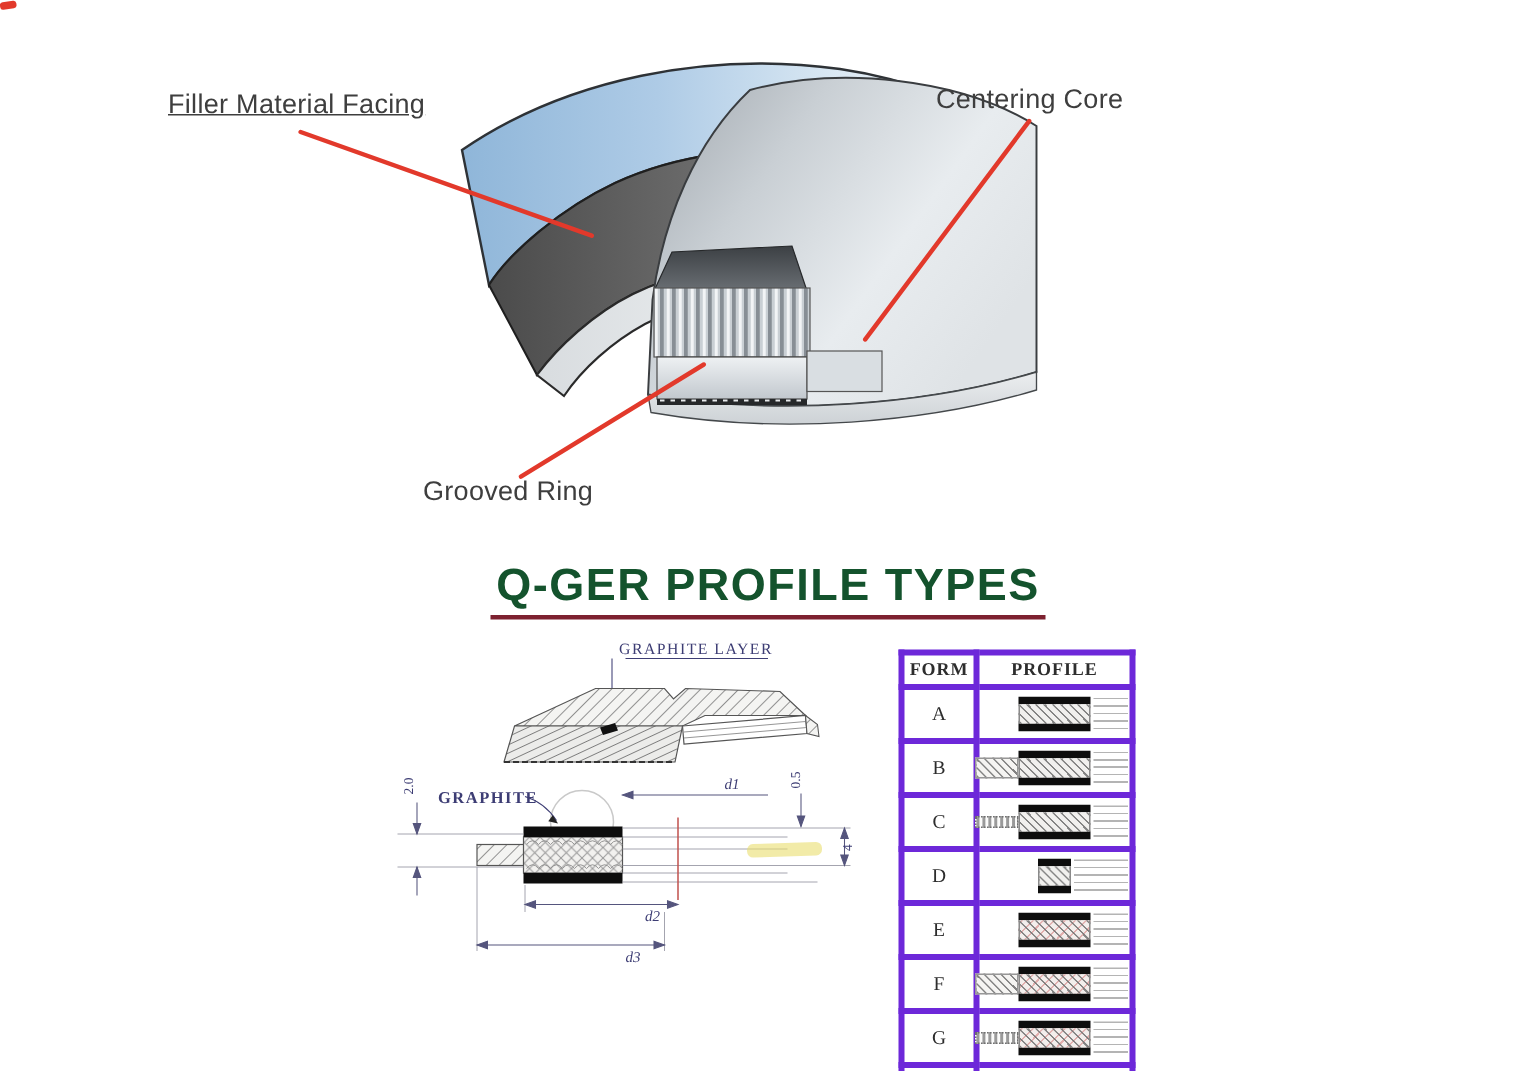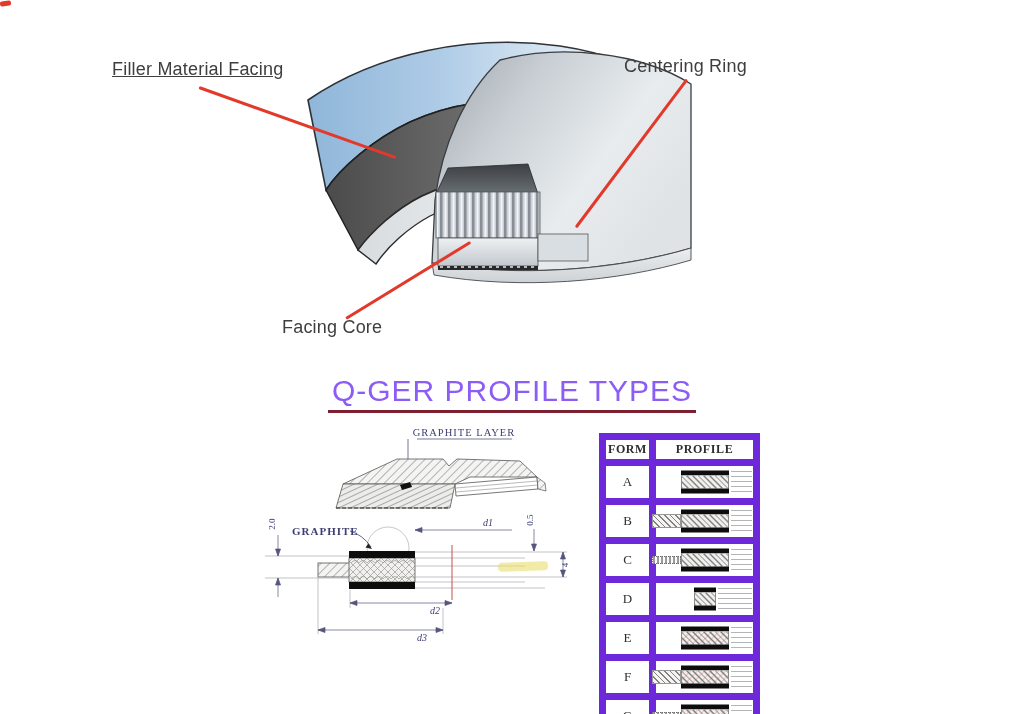--- a/index.html
+++ b/index.html
@@ -19,30 +19,30 @@
   #leader-centering{left:687px;top:78px;width:185px;transform:rotate(126.9deg);}
   #leader-grooved{left:346px;top:317px;width:146px;transform:rotate(-31.5deg);}
   .corner-mark{position:absolute;left:0px;top:1px;width:11px;height:5px;background:#e2392b;
                border-radius:2px;transform:rotate(-8deg);z-index:5;}
 
   
   #gasket-svg{position:absolute;left:288px;top:28px;}
 
   
   .title-wrap{position:absolute;left:0;top:374px;width:1024px;text-align:center;}
-  .title-wrap span{display:inline-block;font-size:30px;font-weight:normal;letter-spacing:1px;
-      color:#8b5cf6;border-bottom:3px solid #7d2130;padding:0 4px 2px 4px;}
+  .title-wrap span{display:inline-block;font-size:30px;font-weight:bold;letter-spacing:1px;
+      color:#14532d;border-bottom:3px solid #7d2130;padding:0 4px 2px 4px;}
 
   
   #profile-svg{position:absolute;left:255px;top:425px;}
 
   
   .ptable{position:absolute;left:599px;top:433px;border-collapse:collapse;
           font-family:"Liberation Serif",serif;color:#2d2d2d;}
-  .ptable th,.ptable td{border:7px solid #6d28d9;padding:0;margin-top:27px;}
+  .ptable th,.ptable td{border:4px solid #6d28d9;padding:0;margin-top:27px;}
   .ptable th{font-size:12px;font-weight:bold;letter-spacing:.6px;height:19px;}
   .ptable .col-form{width:50px;}
   .ptable .col-sec{width:104px;}
   .ptable td.form{font-size:13px;text-align:center;height:32px;}
   .ptable td.sec{position:relative;height:32px;}
 
   .profile{position:absolute;inset:0;}
   .profile .block{position:absolute;left:50%;top:50%;transform:translate(-50%,-50%);width:48px;}
   .profile .bar{height:5px;background:#0d0d0d;}
   .profile .core{height:13px;
@@ -122,22 +122,22 @@
     <path d="M 144,235 C 230,250 330,242 403,220 L 403,232 C 330,254 232,262 146,247 Z" fill="url(#gradBottom)" stroke="#44484b" stroke-width="0.9"></path>
     <polygon points="148,166 160,140 240,136 250,166" fill="url(#gradCap)" stroke="#26282a" stroke-width="0.8"></polygon>
     <rect x="148" y="164" width="104" height="46" fill="url(#patRidge)" stroke="#555" stroke-width="0.8"></rect>
     <rect x="150" y="210" width="100" height="28" fill="url(#gradFace)" stroke="#4a4a4a" stroke-width="0.8"></rect>
     <rect x="150" y="238" width="100" height="4" fill="#26282a"></rect>
     <line x1="152" y1="239" x2="250" y2="239" stroke="#e8eaec" stroke-width="1.4" stroke-dasharray="3 4"></line>
     <rect x="250" y="206" width="50" height="27" fill="#d9dee2" stroke="#555" stroke-width="0.8"></rect>
   </svg>
 
   <div class="callout" id="lbl-filler">Filler Material Facing</div>
-  <div class="callout" id="lbl-centering">Centering Ring</div>
-  <div class="callout" id="lbl-grooved">Facing Core</div>
+  <div class="callout" id="lbl-centering">Centering Core</div>
+  <div class="callout" id="lbl-grooved">Grooved Ring</div>
 
   <div class="leader" id="leader-filler"></div>
   <div class="leader" id="leader-centering"></div>
   <div class="leader" id="leader-grooved"></div>
 
   <div class="title-wrap">
     <span>Q-GER PROFILE TYPES</span>
   </div>
 
   <svg id="profile-svg" width="330" height="245" viewBox="0 0 330 245" font-family="Liberation Serif, serif">

